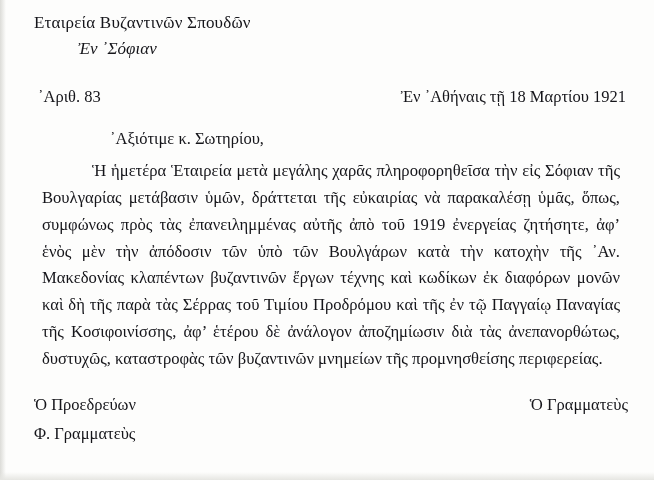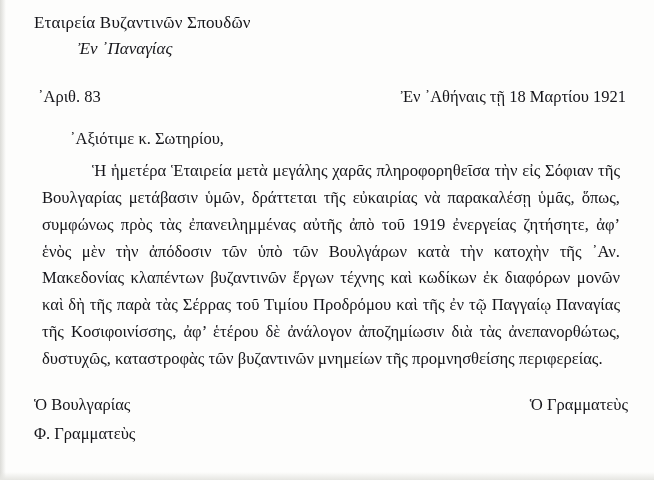--- a/index.html
+++ b/index.html
@@ -44,21 +44,21 @@
     font-size: 16.5px;
   }
   .meta-number {
     margin-left: 4px;
   }
   .meta-dateplace {
     margin-right: 2px;
   }
   .salutation {
     margin-top: 22px;
-    margin-left: 36px;
+    margin-left: 76px;
     font-size: 16.5px;
   }
   .body-block {
     margin-top: 9px;
     font-size: 16.6px;
     line-height: 1.62;
     text-align: justify;
     text-justify: inter-word;
   }
   .para {
@@ -109,37 +109,37 @@
 </head>
 <body>
 
 <div class="page">
 
   <div class="edge-shadow-left"></div>
   <div class="edge-shadow-bottom"></div>
 
   <div class="letterhead">
     <div class="society-name">Εταιρεία Βυζαντινῶν Σπουδῶν</div>
-    <div class="society-place">Ἐν ᾿Παναγίας</div>
+    <div class="society-place">Ἐν ᾿Σόφιαν</div>
   </div>
 
   <div class="meta-row">
     <div class="meta-number">᾿Αριθ. 83</div>
     <div class="meta-dateplace">Ἐν ᾿Αθήναις τῇ 18 Μαρτίου 1921</div>
   </div>
 
   <div class="salutation">᾿Αξιότιμε κ. Σωτηρίου,</div>
 
   <div class="body-block">
     <p class="para">Ἡ ἡμετέρα Ἑταιρεία μετὰ μεγάλης χαρᾶς πληροφορηθεῖσα τὴν εἰς Σόφιαν τῆς Βουλγαρίας μετάβασιν ὑμῶν, δράττεται τῆς εὐκαιρίας νὰ παρακαλέσῃ ὑμᾶς, ὅπως, συμφώνως πρὸς τὰς ἐπανειλημμένας αὐτῆς ἀπὸ τοῦ 1919 ἐνεργείας ζητήσητε, ἀφ’ ἑνὸς μὲν τὴν ἀπόδοσιν τῶν ὑπὸ τῶν Βουλγάρων κατὰ τὴν κατοχὴν τῆς ᾿Αν. Μακεδονίας κλαπέντων βυζαντινῶν ἔργων τέχνης καὶ κωδίκων ἐκ διαφόρων μονῶν καὶ δὴ τῆς παρὰ τὰς Σέρρας τοῦ Τιμίου Προδρόμου καὶ τῆς ἐν τῷ Παγγαίῳ Παναγίας τῆς Κοσιφοινίσσης, ἀφ’ ἑτέρου δὲ ἀνάλογον ἀποζημίωσιν διὰ τὰς ἀνεπανορθώτως, δυστυχῶς, καταστροφὰς τῶν βυζαντινῶν μνημείων τῆς προμνησθείσης περιφερείας.</p>
   </div>
 
   <div class="signature-row">
     <div class="sig-line titles">
-      <div class="sig-left">Ὁ Βουλγαρίας</div>
+      <div class="sig-left">Ὁ Προεδρεύων</div>
       <div class="sig-right">Ὁ Γραμματεὺς</div>
     </div>
     <div class="sig-line names">
       <div class="sig-right">Φ. Γραμματεὺς</div>
     </div>
   </div>
 
 </div>
 
 </body></html>

